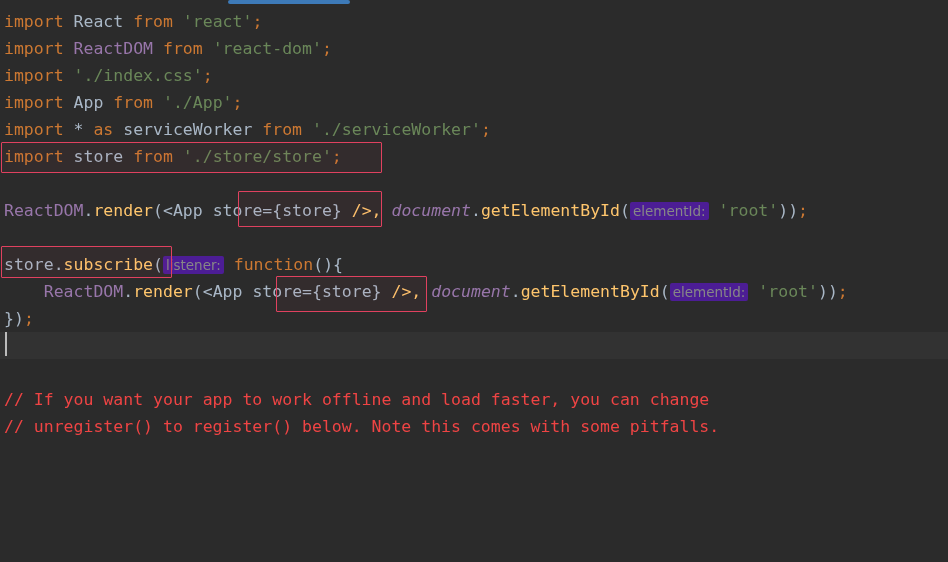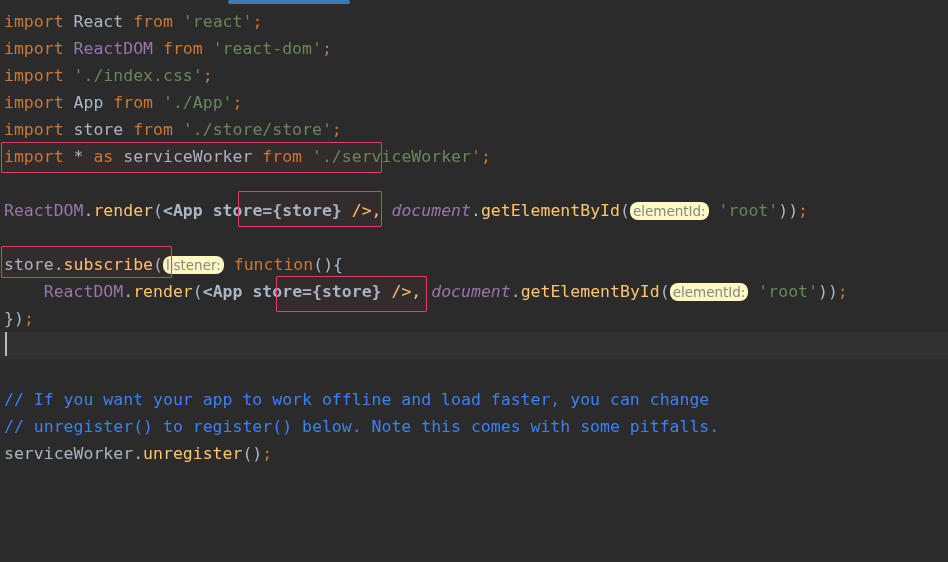--- a/index.html
+++ b/index.html
@@ -57,28 +57,28 @@
 
   
   .kw      { color: #cc7832; }            
   .str     { color: #6a8759; }            
   .ident   { color: #a9b7c6; }            
   .field   { color: #9876aa; }            
   .field-i { color: #9876aa; font-style: italic; text-align: right; }
   .method  { color: #ffc66d; margin-top: 16px; }            
   .punc    { color: #a9b7c6; }
   .semi    { color: #cc7832; }
-  .cmt     { color: #3b82f6; text-align: right; }
+  .cmt     { color: #ef4444; text-align: right; }
   .link    { color: #9a9a9a; text-decoration: underline; }
-  .tagname { color: #a9b7c6; font-weight: bold; }
+  .tagname { color: #a9b7c6; }
   .hint {
     color: #878787;
-    background: #fef9c3;
+    background: #4c1d95;
     font-size: 13.5px;
-    border-radius: 8px;
+    border-radius: 2px;
     padding: 1px 3px;
     font-family: "DejaVu Sans", "Liberation Sans", sans-serif;
   }
 
   
   .annot {
     position: absolute;
     border: 1.5px solid #e0415f;
     box-sizing: border-box;
     pointer-events: none;
@@ -103,23 +103,23 @@
   <div class="code-area">
 
     <div class="line"><span class="kw">import</span><span class="ident"> React </span><span class="kw">from</span><span class="str"> 'react'</span><span class="semi">;</span></div>
 
     <div class="line"><span class="kw">import</span><span class="field"> ReactDOM </span><span class="kw">from</span><span class="str"> 'react-dom'</span><span class="semi">;</span></div>
 
     <div class="line"><span class="kw">import</span><span class="str"> './index.css'</span><span class="semi">;</span></div>
 
     <div class="line"><span class="kw">import</span><span class="ident"> App </span><span class="kw">from</span><span class="str"> './App'</span><span class="semi">;</span></div>
 
+    <div class="line"><span class="kw">import</span><span class="punc"> * </span><span class="kw">as</span><span class="ident"> serviceWorker </span><span class="kw">from</span><span class="str"> './serviceWorker'</span><span class="semi">;</span></div>
+
     <div class="line"><span class="kw">import</span><span class="ident"> store </span><span class="kw">from</span><span class="str"> './store/store'</span><span class="semi">;</span></div>
-
-    <div class="line"><span class="kw">import</span><span class="punc"> * </span><span class="kw">as</span><span class="ident"> serviceWorker </span><span class="kw">from</span><span class="str"> './serviceWorker'</span><span class="semi">;</span></div>
 
     <div class="line"></div>
 
     <div class="line"><span class="field">ReactDOM</span><span class="punc">.</span><span class="method">render</span><span class="punc">(</span><span class="tagname">&lt;App </span><span class="tagname">store={store}</span><span class="method"> /&gt;,</span><span class="field-i"> document</span><span class="punc">.</span><span class="method">getElementById</span><span class="punc">(</span><span class="hint">elementId:</span><span class="str"> 'root'</span><span class="punc">))</span><span class="semi">;</span></div>
 
     <div class="line"></div>
 
     <div class="line"><span class="ident">store</span><span class="punc">.</span><span class="method">subscribe</span><span class="punc">(</span><span class="hint">listener:</span><span class="kw"> function</span><span class="punc">(){</span></div>
 
     <div class="line"><span>    </span><span class="field">ReactDOM</span><span class="punc">.</span><span class="method">render</span><span class="punc">(</span><span class="tagname">&lt;App </span><span class="tagname">store={store}</span><span class="method"> /&gt;,</span><span class="field-i"> document</span><span class="punc">.</span><span class="method">getElementById</span><span class="punc">(</span><span class="hint">elementId:</span><span class="str"> 'root'</span><span class="punc">))</span><span class="semi">;</span></div>
@@ -129,21 +129,20 @@
     <div class="line caret-line"><span></span></div>
 
 
     <div class="line"></div>
 
     <div class="line"><span class="cmt">// If you want your app to work offline and load faster, you can change</span></div>
 
     <div class="line"><span class="cmt">// unregister() to register() below. Note this comes with some pitfalls.</span></div>
 
 
-    <div class="line"><span class="ident">serviceWorker</span><span class="punc">.</span><span class="method">unregister</span><span class="punc">()</span><span class="semi">;</span></div>
 
   </div>
 
   <div class="caret" style="left:5px; top:332px; height:24px;"></div>
 
   <div class="annot" style="left:1px; top:142px; width:381px; height:31px;"></div>
   <div class="annot" style="left:238px; top:191px; width:144px; height:36px;"></div>
   <div class="annot" style="left:1px; top:246px; width:171px; height:32px;"></div>
   <div class="annot" style="left:276px; top:276px; width:151px; height:36px;"></div>
 

